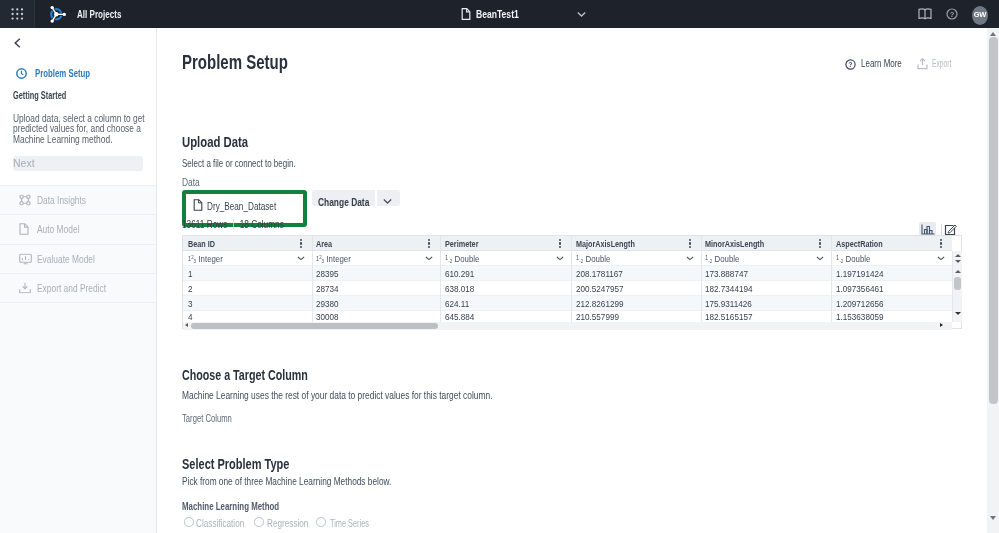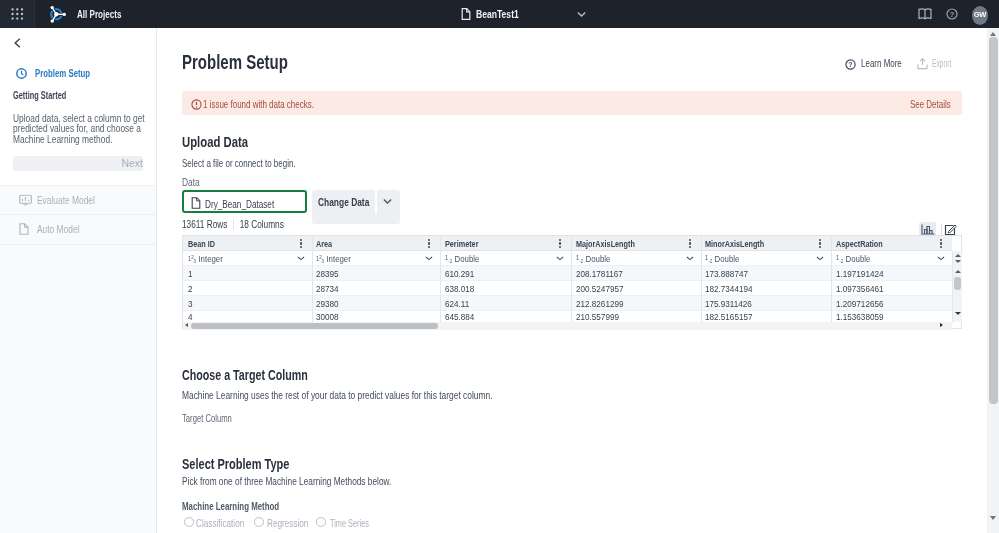--- a/index.html
+++ b/index.html
@@ -19,34 +19,34 @@
 .caret-dn{width:0;height:0;border-left:3.5px solid transparent;border-right:3.5px solid transparent;border-top:4px solid #707477;position:absolute}
 
 #sidebar{position:absolute;left:0;top:28px;width:157px;height:505px;background:#fff;border-right:1px solid #e6e8eb}
 #sbmenu{position:absolute;left:0;top:157px;width:156px;height:348px;background:#f8fafb;border-top:1px solid #edeff2}
 .mitem{position:relative;height:29.3px;border-bottom:1px solid #edeff2}
 .mitem .mtxt{position:absolute;left:37px;top:50%;transform:translateY(-50%) scaleX(.8);transform-origin:0 50%;font-size:10.5px;color:#a9b0bb;white-space:nowrap}
 .mitem svg{position:absolute;left:19px;top:50%;transform:translateY(-50%)}
 #psetup{position:absolute;left:35px;top:39px;font-size:11px;font-weight:bold;color:#2b7ac1;transform:scaleX(.71);transform-origin:0 50%}
 #gstart{position:absolute;left:13px;top:61px;font-size:11px;font-weight:bold;color:#3c4554;transform:scaleX(.67);transform-origin:0 50%}
 #sbpara{position:absolute;left:13px;top:85px;width:168px;font-size:10.5px;line-height:10.3px;color:#57606e;transform:scaleX(.8);transform-origin:0 0}
-#nextbtn{position:absolute;left:13px;top:128px;width:130px;height:15px;background:#eef0f3;border-radius:3px;text-align:right;line-height:15px;font-size:10.5px;color:#a6adb8}
+#nextbtn{position:absolute;left:13px;top:128px;width:130px;height:15px;background:#eef0f3;border-radius:3px;text-align:left;line-height:15px;font-size:10.5px;color:#a6adb8}
 
 #main{position:absolute;left:158px;top:28px;width:829px;height:505px;background:#fff}
 h1{position:absolute;left:24px;top:23px;font-size:20px;color:#2a313c;transform:scaleX(.75);transform-origin:0 50%;white-space:nowrap}
 .hdrlink{position:absolute;top:29px;font-size:10.5px;transform-origin:0 50%;white-space:nowrap}
 #banner{position:absolute;left:24px;top:63px;width:780px;height:24px;background:#fceae5;border-radius:2px}
 #banner .btxt{position:absolute;left:21px;top:7px;font-size:10.5px;color:#a34a3e;transform:scaleX(.76);transform-origin:0 50%;white-space:nowrap}
 #banner .bsee{position:absolute;right:11px;top:7px;font-size:10.5px;color:#a34a3e;transform:scaleX(.76);transform-origin:100% 50%;white-space:nowrap}
 .h2{position:absolute;font-size:15.5px;font-weight:bold;color:#2a313c;transform:scaleX(.78);transform-origin:0 50%;white-space:nowrap}
 .sub{position:absolute;font-size:10.5px;color:#414c5b;transform:scaleX(.76);transform-origin:0 50%;white-space:nowrap}
 .lbl{position:absolute;font-size:10.5px;color:#5f6975;transform:scaleX(.8);transform-origin:0 50%;white-space:nowrap}
-#databox{position:absolute;left:24px;top:162px;width:125px;height:23px;border:2px solid #15803d;border-radius:3px;background:#fff}
+#databox{position:absolute;left:24px;top:162px;width:125px;height:37px;border:4px solid #15803d;border-radius:3px;background:#fff}
 #databox span{position:absolute;left:21px;top:6px;font-size:10.5px;color:#39424f;transform:scaleX(.78);transform-origin:0 50%;white-space:nowrap}
-#chgbtn{position:absolute;left:154px;top:162px;width:88px;height:34px;background:#edeff2;border-radius:3px}
+#chgbtn{position:absolute;left:154px;top:162px;width:88px;height:16px;background:#edeff2;border-radius:3px}
 #chgbtn .t{position:absolute;left:6px;top:6px;font-size:10.5px;font-weight:bold;color:#363f4c;transform:scaleX(.8);transform-origin:0 50%;white-space:nowrap}
 #chgbtn .dv{position:absolute;left:63px;top:0;width:2px;height:23px;background:#fff}
 #rowline{position:absolute;left:24px;top:190px;font-size:11.5px;color:#333d49;transform:scaleX(.72);transform-origin:0 50%;white-space:nowrap}
 
 #tbl{position:absolute;left:24px;top:207px;width:780px;height:94px;border:1px solid #dfe3e8;background:#fff}
 .trow{position:relative;width:769px;height:15px}
 #thead{background:#eef1f4;border-bottom:1px solid #dfe3e8}
 .cell{position:absolute;top:0;height:15px;font-size:9.8px;line-height:15px;white-space:nowrap;transform-origin:0 50%}
 .hcell{transform:scaleX(.74)}
 .tcell{transform:scaleX(.8)}
@@ -137,62 +137,71 @@
   <svg class="abs" style="left:16px;top:40px" width="11" height="11" viewBox="0 0 11 11">
     <circle cx="5.5" cy="5.5" r="4.7" fill="none" stroke="#2b7ac1" stroke-width="1.5"></circle>
     <path d="M5.5,2.8 V5.7 L7.4,6.8" fill="none" stroke="#2b7ac1" stroke-width="1.2"></path>
   </svg>
   <div id="psetup">Problem Setup</div>
   <div id="gstart">Getting Started</div>
   <div id="sbpara">Upload data, select a column to get<br>predicted values for, and choose a<br>Machine Learning method.</div>
   <div id="nextbtn">Next</div>
   <div id="sbmenu">
     <div class="mitem">
+      <svg width="12" height="11" viewBox="0 0 12 11" fill="none" stroke="#aeb4bf" stroke-width="1.1">
+        <circle cx="2.6" cy="2.2" r="1.7"></circle>
+          <circle cx="9.4" cy="2.2" r="1.7"></circle>
+        <circle cx="2.6" cy="8.8" r="1.7"></circle>
+          <circle cx="9.4" cy="8.8" r="1.7"></circle>
+        <path d="M4.3,2.2 H7.7 M2.6,3.9 V7.1 M9.4,3.9 V7.1 M4.3,8.8 H7.7"></path>
+      </svg>
+      <span class="mtxt">Data Insights</span>
+    </div>
+    <div class="mitem">
+      <svg width="10" height="12" viewBox="0 0 10 12" fill="none" stroke="#aeb4bf" stroke-width="1.1">
+        <path d="M1,0.7 H5.8 L9,3.9 V11.3 H1 Z"></path>
+        <path d="M5.6,0.9 V4.1 H8.8"></path>
+      </svg>
+      <span class="mtxt">Auto Model</span>
+    </div>
+    <div class="mitem">
       <svg width="13" height="11" viewBox="0 0 13 11" fill="none" stroke="#aeb4bf" stroke-width="1.1">
         <rect x="0.7" y="0.7" width="11.6" height="8" rx="1"></rect>
         <path d="M3.4,6.6 V4.6 M6.5,6.6 V2.8 M9.6,6.6 V5.4"></path>
         <path d="M4.5,10.4 H8.5"></path>
       </svg>
       <span class="mtxt">Evaluate Model</span>
     </div>
     <div class="mitem">
-      <svg width="10" height="12" viewBox="0 0 10 12" fill="none" stroke="#aeb4bf" stroke-width="1.1">
-        <path d="M1,0.7 H5.8 L9,3.9 V11.3 H1 Z"></path>
-        <path d="M5.6,0.9 V4.1 H8.8"></path>
+      <svg width="12" height="11" viewBox="0 0 12 11" fill="none" stroke="#aeb4bf" stroke-width="1.1">
+        <path d="M6,0.3 V6"></path>
+        <path d="M3.6,3.8 L6,6.2 8.4,3.8"></path>
+        <path d="M0.7,6.7 V10.3 H11.3 V6.7"></path>
       </svg>
-      <span class="mtxt">Auto Model</span>
+      <span class="mtxt">Export and Predict</span>
     </div>
   </div>
 </div>
 
 <div id="main">
   <h1>Problem Setup</h1>
   <svg class="abs" style="left:687px;top:31px" width="11" height="11" viewBox="0 0 11 11">
     <circle cx="5.5" cy="5.5" r="4.6" fill="none" stroke="#3e4a63" stroke-width="1.2"></circle>
     <text x="5.5" y="8" font-size="7" fill="#3e4a63" text-anchor="middle" font-family="Liberation Sans" font-weight="bold">?</text>
   </svg>
   <div class="hdrlink" style="left:703px;color:#3a4556;transform:scaleX(.76)">Learn More</div>
   <svg class="abs" style="left:759px;top:30px" width="11" height="12" viewBox="0 0 11 12">
     <g fill="none" stroke="#b6bdc8" stroke-width="1.2">
       <path d="M5.5,1 V7"></path>
       <path d="M3,3.2 L5.5,0.7 8,3.2"></path>
       <path d="M1,6.5 V10.7 H10 V6.5"></path>
     </g>
   </svg>
   <div class="hdrlink" style="left:774px;color:#b6bdc8;transform:scaleX(.64)">Export</div>
 
-  <div id="banner">
-    <svg class="abs" style="left:8.5px;top:7.5px" width="11" height="11" viewBox="0 0 12 12">
-      <circle cx="6" cy="6" r="5" fill="none" stroke="#a84c41" stroke-width="1.2"></circle>
-      <path d="M6,3 V6.6" stroke="#a84c41" stroke-width="1.3"></path>
-      <circle cx="6" cy="8.6" r="0.8" fill="#a84c41"></circle>
-    </svg>
-    <span class="btxt">1 issue found with data checks.</span>
-    <span class="bsee">See Details</span>
-  </div>
 
   <div class="h2" style="left:24px;top:105px;transform:scaleX(.73)">Upload Data</div>
   <div class="sub" style="left:24px;top:129px">Select a file or connect to begin.</div>
   <div class="lbl" style="left:24px;top:148px">Data</div>
   <div id="databox">
     <svg class="abs" style="left:7px;top:5px" width="10" height="12" viewBox="0 0 10 12">
       <path d="M1.2,0.7 H5.8 L8.8,3.7 V11.3 H1.2 Z" fill="none" stroke="#3a4350" stroke-width="1.1"></path>
       <path d="M5.6,0.9 V3.9 H8.6" fill="none" stroke="#3a4350" stroke-width="1"></path>
     </svg>
     <span>Dry_Bean_Dataset</span>

